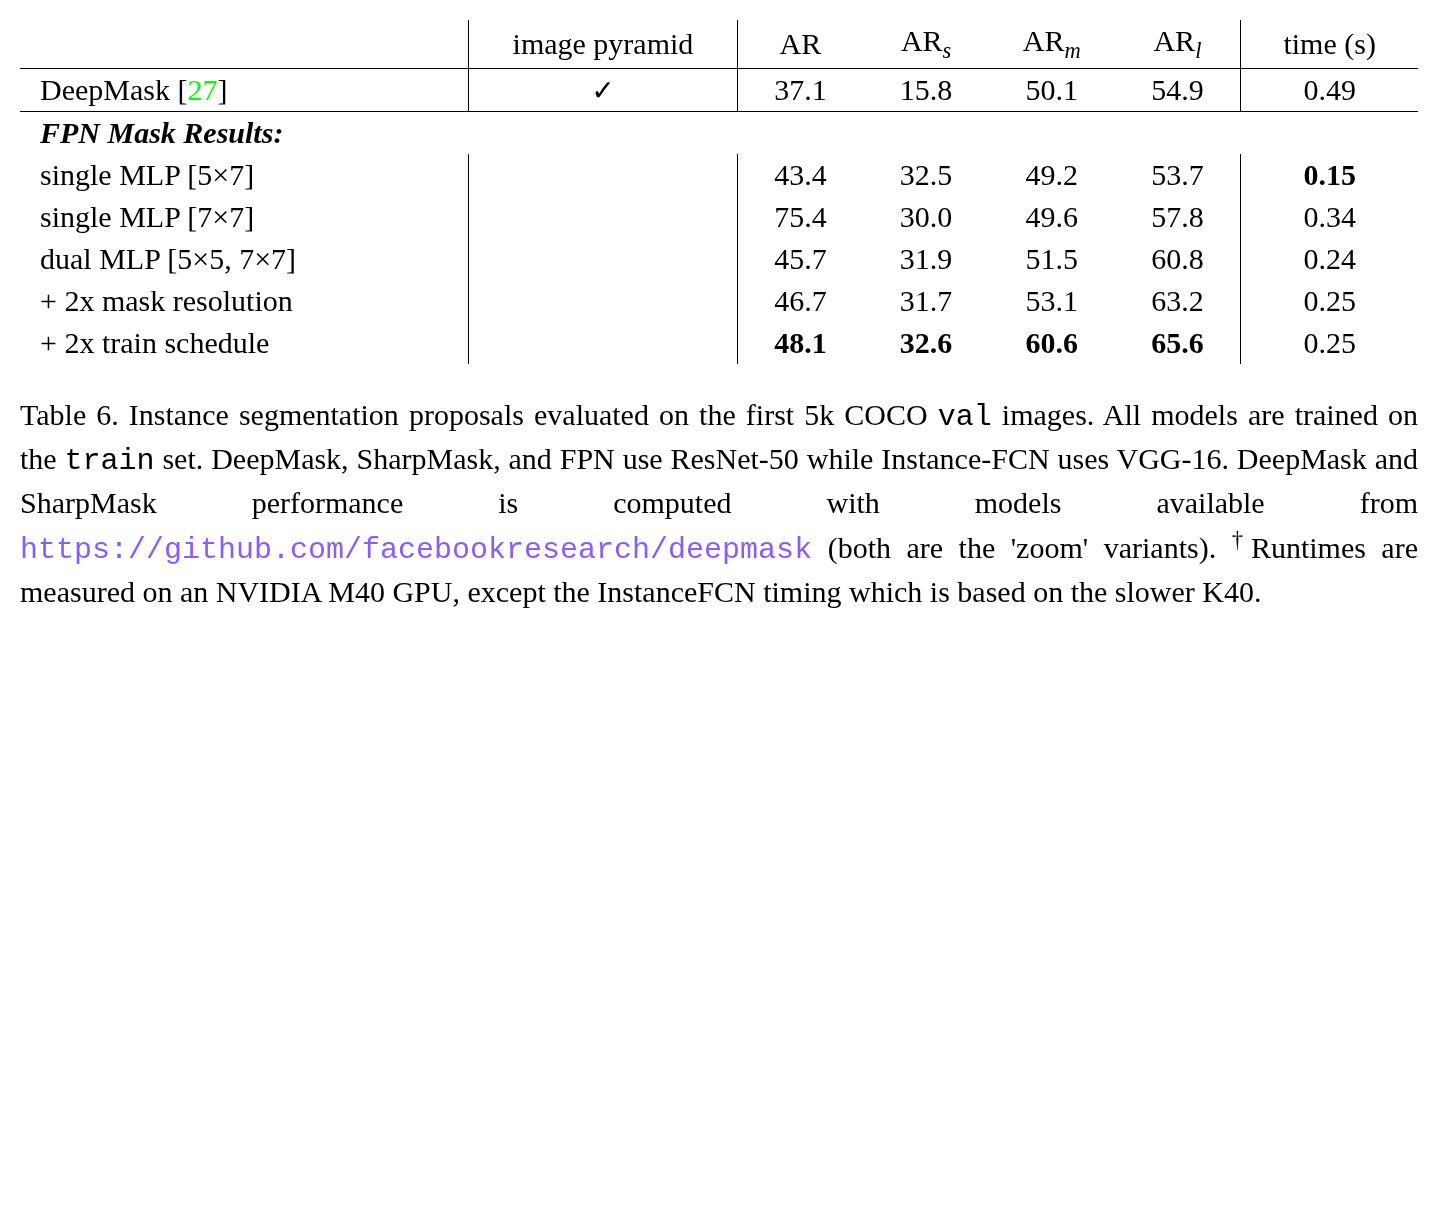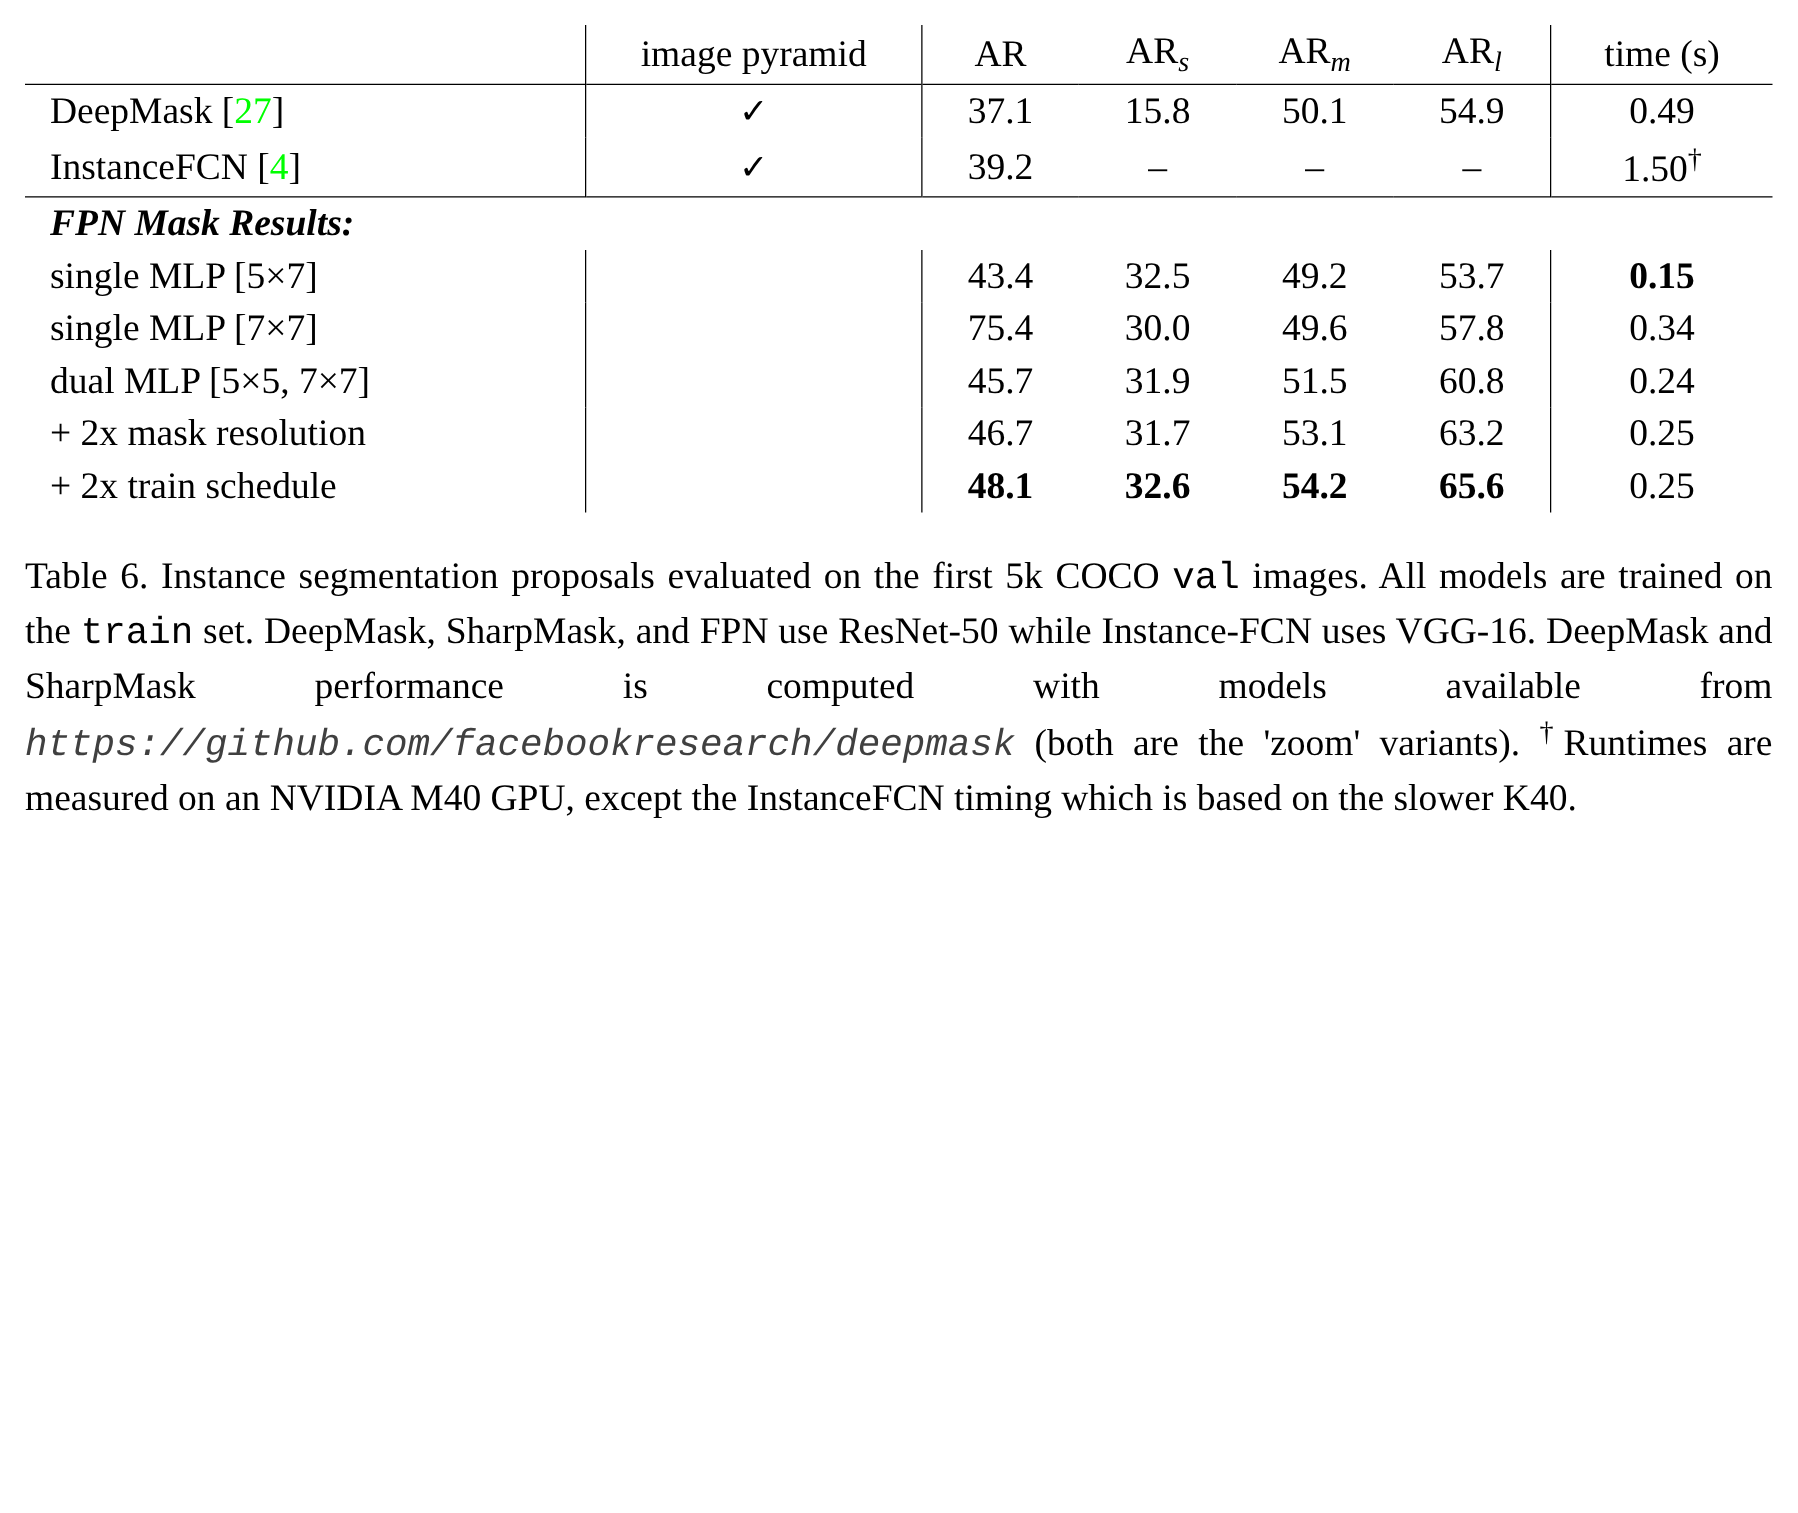--- a/index.html
+++ b/index.html
@@ -51,23 +51,22 @@
     }
     .caption {
       text-align: justify;
       line-height: 1.4;
       margin-top: 10px;
     }
     .tt {
       font-family: 'Courier New', monospace;
     }
     .link {
-      color: #404040;
+      color: #8b5cf6;
       font-family: 'Courier New', monospace;
-      font-style: italic;
     }
     sub {
       font-size: 0.75em;
       font-style: italic;
     }
     sup {
       font-size: 0.75em;
     }
     .col-method { width: 380px; }
     .col-pyramid { width: 220px; }
@@ -90,29 +89,20 @@
     <th class="col-time">time (s)</th>
   </tr>
   <tr class="border-top">
     <td class="left-align border-right"><span>DeepMask [</span><span class="cite">27</span><span>]</span></td>
     <td class="border-right check">✓</td>
     <td>37.1</td>
     <td>15.8</td>
     <td>50.1</td>
     <td class="border-right">54.9</td>
     <td>0.49</td>
-  </tr>
-  <tr>
-    <td class="left-align border-right"><span>InstanceFCN [</span><span class="cite">4</span><span>]</span></td>
-    <td class="border-right check">✓</td>
-    <td>39.2</td>
-    <td>–</td>
-    <td>–</td>
-    <td class="border-right">–</td>
-    <td><span>1.50</span><sup>†</sup></td>
   </tr>
   <tr class="border-top">
     <td colspan="7" class="section-header">FPN Mask Results:</td>
   </tr>
   <tr>
     <td class="left-align border-right">single MLP [5×7]</td>
     <td class="border-right"></td>
     <td>43.4</td>
     <td>32.5</td>
     <td>49.2</td>
@@ -144,21 +134,21 @@
     <td>31.7</td>
     <td>53.1</td>
     <td class="border-right">63.2</td>
     <td>0.25</td>
   </tr>
   <tr>
     <td class="left-align border-right">+ 2x train schedule</td>
     <td class="border-right"></td>
     <td class="bold">48.1</td>
     <td class="bold">32.6</td>
-    <td class="bold">54.2</td>
+    <td class="bold">60.6</td>
     <td class="border-right bold">65.6</td>
     <td>0.25</td>
   </tr>
 </tbody>
     </table>
 
 <div class="caption"><span>Table 6. Instance segmentation proposals evaluated on the first 5k COCO </span><span class="tt">val</span><span> images.  All models are trained on the </span><span class="tt">train</span><span> set. DeepMask, SharpMask, and FPN use ResNet-50 while Instance-FCN uses VGG-16.  DeepMask and SharpMask performance is computed with models available from </span><span class="link">https://github.com/facebookresearch/deepmask</span><span> (both are the 'zoom' variants). </span><sup>†</sup><span>Runtimes are measured on an NVIDIA M40 GPU, except the InstanceFCN timing which is based on the slower K40.</span></div>
 </div>
 
 </body></html>

